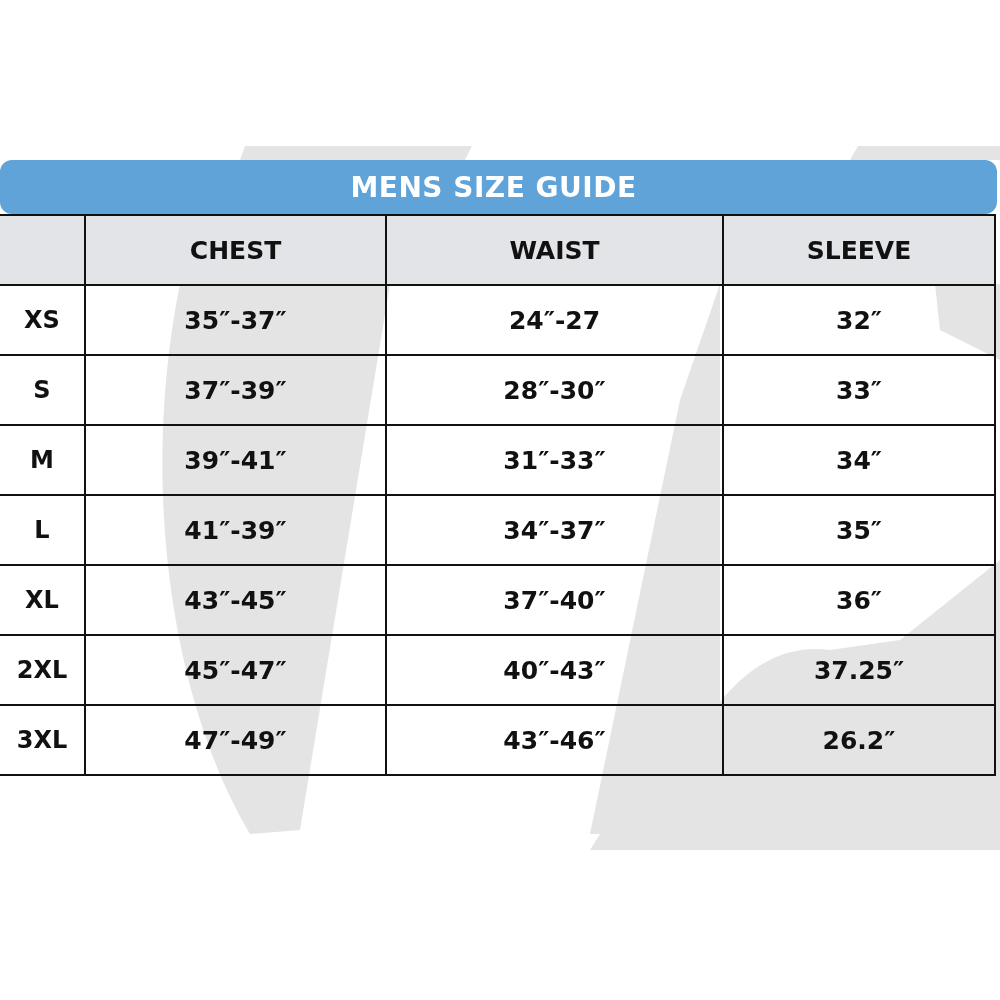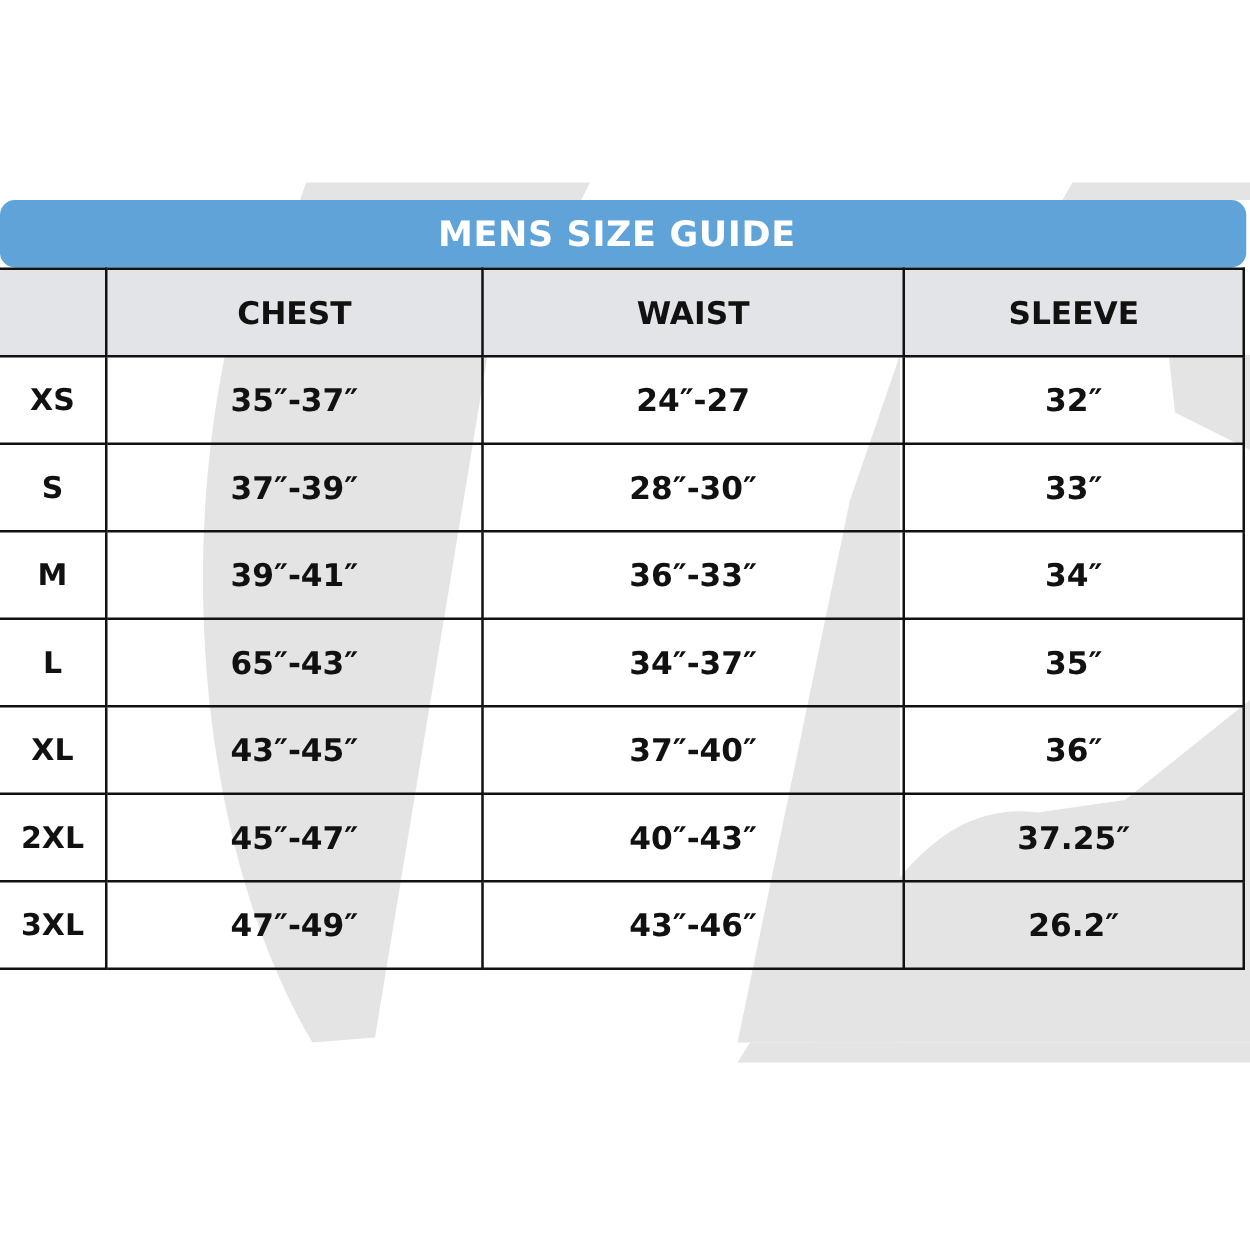--- a/index.html
+++ b/index.html
@@ -52,26 +52,26 @@
   </tr>
   <tr>
     <td class="size">S</td>
     <td class="val">37″-39″</td>
     <td class="val">28″-30″</td>
     <td class="val">33″</td>
   </tr>
   <tr>
     <td class="size">M</td>
     <td class="val">39″-41″</td>
-    <td class="val">36″-33″</td>
+    <td class="val">31″-33″</td>
     <td class="val">34″</td>
   </tr>
   <tr>
     <td class="size">L</td>
-    <td class="val">65″-43″</td>
+    <td class="val">41″-39″</td>
     <td class="val">34″-37″</td>
     <td class="val">35″</td>
   </tr>
   <tr>
     <td class="size">XL</td>
     <td class="val">43″-45″</td>
     <td class="val">37″-40″</td>
     <td class="val">36″</td>
   </tr>
   <tr>

